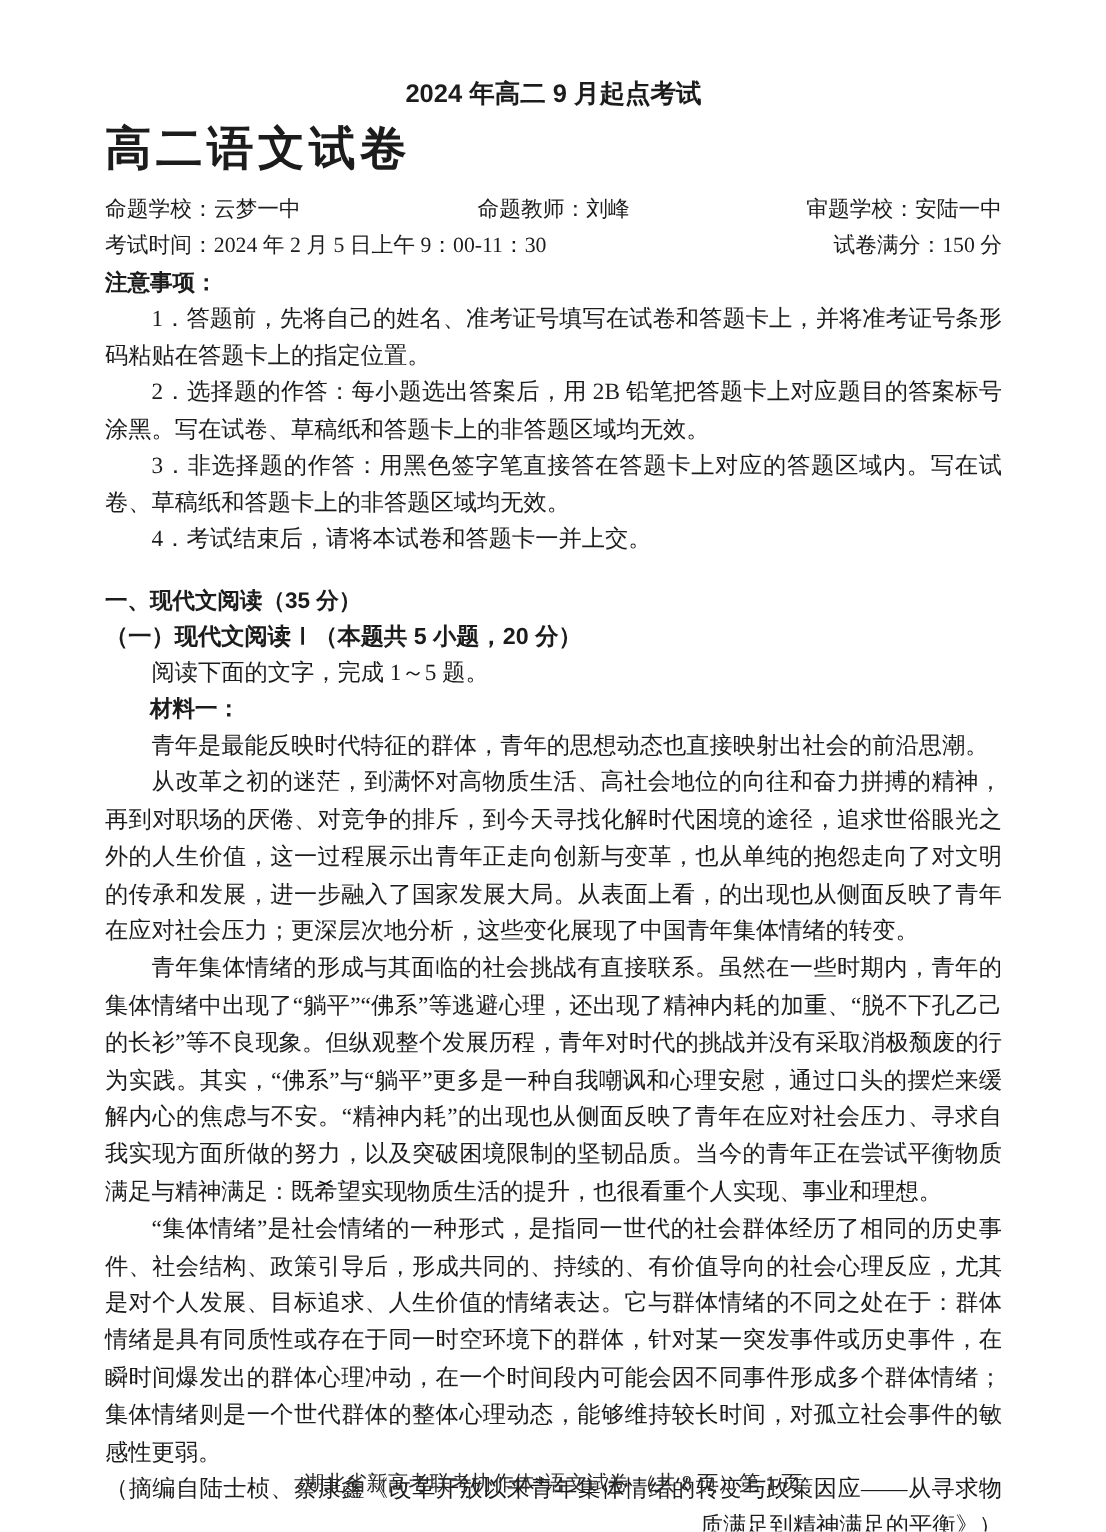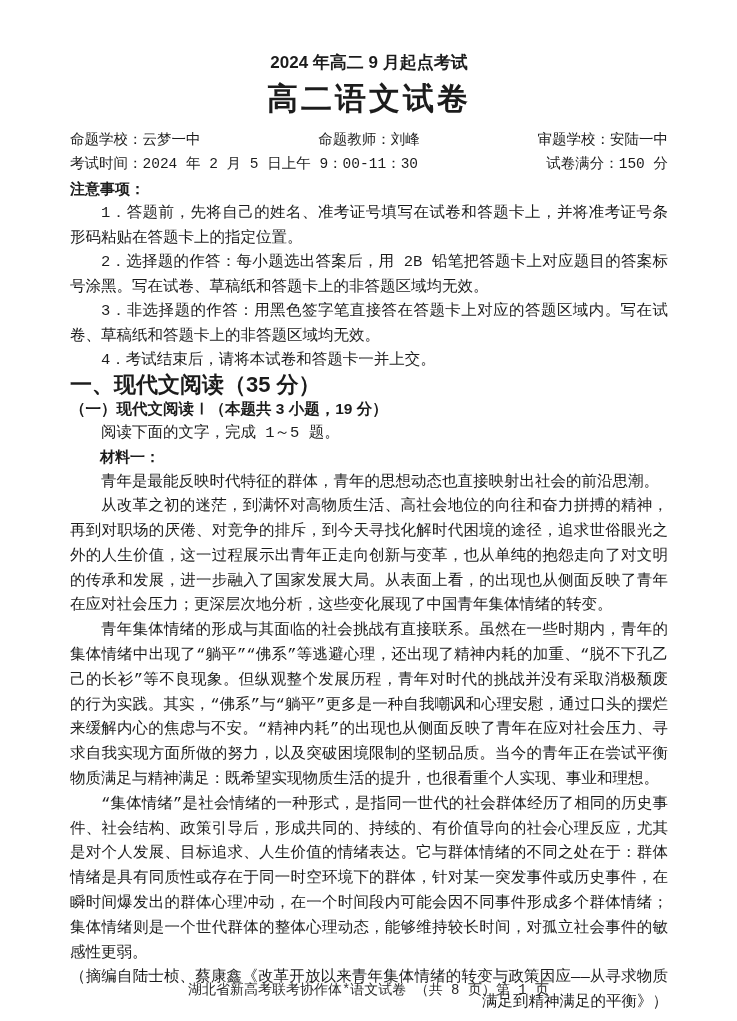--- a/index.html
+++ b/index.html
@@ -9,30 +9,30 @@
     height: 1021px;
     background: #ffffff;
     color: #1c1c1c;
     position: relative;
     overflow: hidden;
     font-family: "Liberation Serif", serif;
   }
   .page { padding: 52px 69px 0 70px; }
 
   .hei { font-family: "Liberation Sans", sans-serif; font-weight: 700; }
-  .kai { font-family: Liberation Mono, monospace; }
+  .kai { font-family: Liberation Serif, serif; }
 
   .exam-session {
     text-align: center;
     font-size: 17px;
     line-height: 22px;
     margin-bottom: 6px;
   }
   .paper-title {
-    text-align: center;
+    text-align: left;
     font-size: 31px;
     line-height: 38px;
     letter-spacing: 3px;
     margin-bottom: 10px;
   }
 
   .meta-row {
     display: flex;
     justify-content: space-between;
     font-size: 14.5px;
@@ -47,23 +47,23 @@
   }
   .notice-item {
     margin: 0;
     font-size: 15.5px;
     line-height: 24.5px;
     text-align: justify;
     text-indent: 2em;
   }
 
   .sec-heading {
-    font-size: 22px;
+    font-size: 15px;
     line-height: 24px;
-    margin-top: 0;
+    margin-top: 16px;
   }
   .subsec-heading {
     font-size: 15.5px;
     line-height: 24px;
   }
   .instruction {
     margin: 0;
     font-size: 15.5px;
     line-height: 24.5px;
     text-indent: 2em;
@@ -121,21 +121,21 @@
 
   <div class="notice-heading hei">注意事项：</div>
 
   <p class="notice-item kai">1．答题前，先将自己的姓名、准考证号填写在试卷和答题卡上，并将准考证号条形码粘贴在答题卡上的指定位置。</p>
   <p class="notice-item kai">2．选择题的作答：每小题选出答案后，用 2B 铅笔把答题卡上对应题目的答案标号涂黑。写在试卷、草稿纸和答题卡上的非答题区域均无效。</p>
   <p class="notice-item kai">3．非选择题的作答：用黑色签字笔直接答在答题卡上对应的答题区域内。写在试卷、草稿纸和答题卡上的非答题区域均无效。</p>
   <p class="notice-item kai">4．考试结束后，请将本试卷和答题卡一并上交。</p>
 
   <div class="sec-heading hei">一、现代文阅读（35 分）</div>
 
-  <div class="subsec-heading hei">（一）现代文阅读Ⅰ（本题共 3 小题，19 分）</div>
+  <div class="subsec-heading hei">（一）现代文阅读Ⅰ（本题共 5 小题，20 分）</div>
 
   <p class="instruction kai">阅读下面的文字，完成 1～5 题。</p>
 
   <div class="material-label hei">材料一：</div>
 
   <p class="body-para kai">青年是最能反映时代特征的群体，青年的思想动态也直接映射出社会的前沿思潮。</p>
   <p class="body-para kai">从改革之初的迷茫，到满怀对高物质生活、高社会地位的向往和奋力拼搏的精神，再到对职场的厌倦、对竞争的排斥，到今天寻找化解时代困境的途径，追求世俗眼光之外的人生价值，这一过程展示出青年正走向创新与变革，也从单纯的抱怨走向了对文明的传承和发展，进一步融入了国家发展大局。从表面上看，的出现也从侧面反映了青年在应对社会压力；更深层次地分析，这些变化展现了中国青年集体情绪的转变。</p>
   <p class="body-para kai">青年集体情绪的形成与其面临的社会挑战有直接联系。虽然在一些时期内，青年的集体情绪中出现了“躺平”“佛系”等逃避心理，还出现了精神内耗的加重、“脱不下孔乙己的长衫”等不良现象。但纵观整个发展历程，青年对时代的挑战并没有采取消极颓废的行为实践。其实，“佛系”与“躺平”更多是一种自我嘲讽和心理安慰，通过口头的摆烂来缓解内心的焦虑与不安。“精神内耗”的出现也从侧面反映了青年在应对社会压力、寻求自我实现方面所做的努力，以及突破困境限制的坚韧品质。当今的青年正在尝试平衡物质满足与精神满足：既希望实现物质生活的提升，也很看重个人实现、事业和理想。</p>
   <p class="body-para kai">“集体情绪”是社会情绪的一种形式，是指同一世代的社会群体经历了相同的历史事件、社会结构、政策引导后，形成共同的、持续的、有价值导向的社会心理反应，尤其是对个人发展、目标追求、人生价值的情绪表达。它与群体情绪的不同之处在于：群体情绪是具有同质性或存在于同一时空环境下的群体，针对某一突发事件或历史事件，在瞬时间爆发出的群体心理冲动，在一个时间段内可能会因不同事件形成多个群体情绪；集体情绪则是一个世代群体的整体心理动态，能够维持较长时间，对孤立社会事件的敏感性更弱。</p>
 

